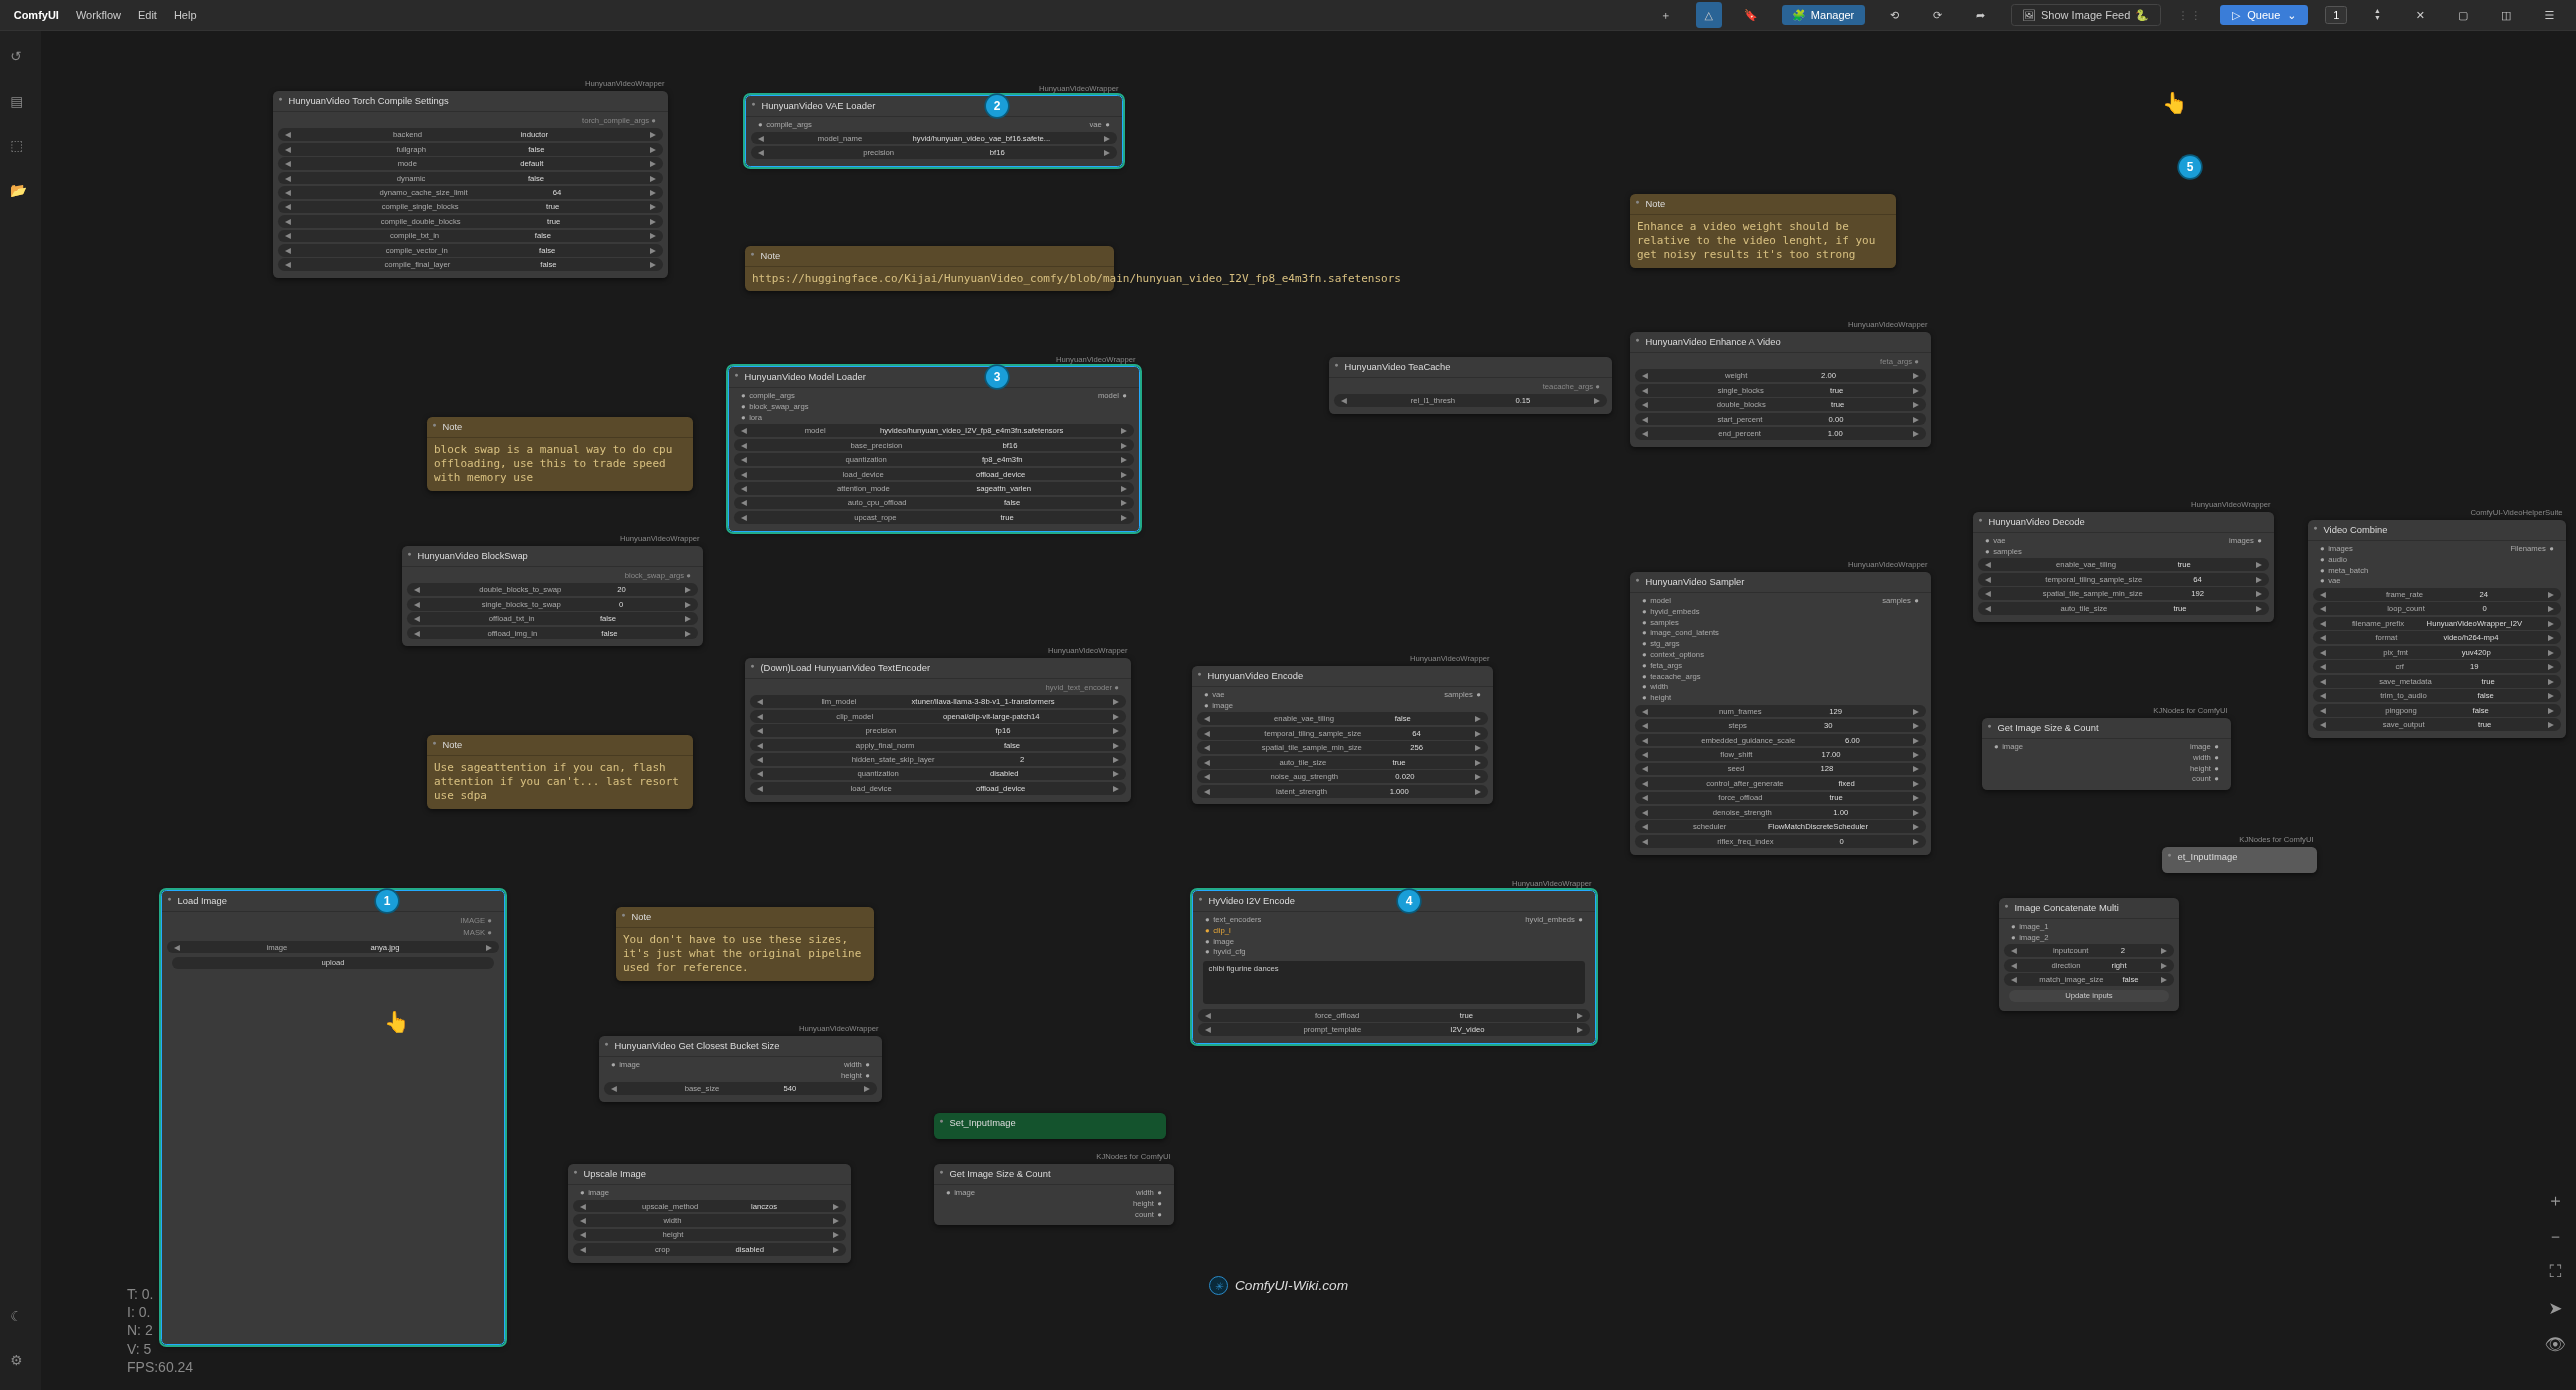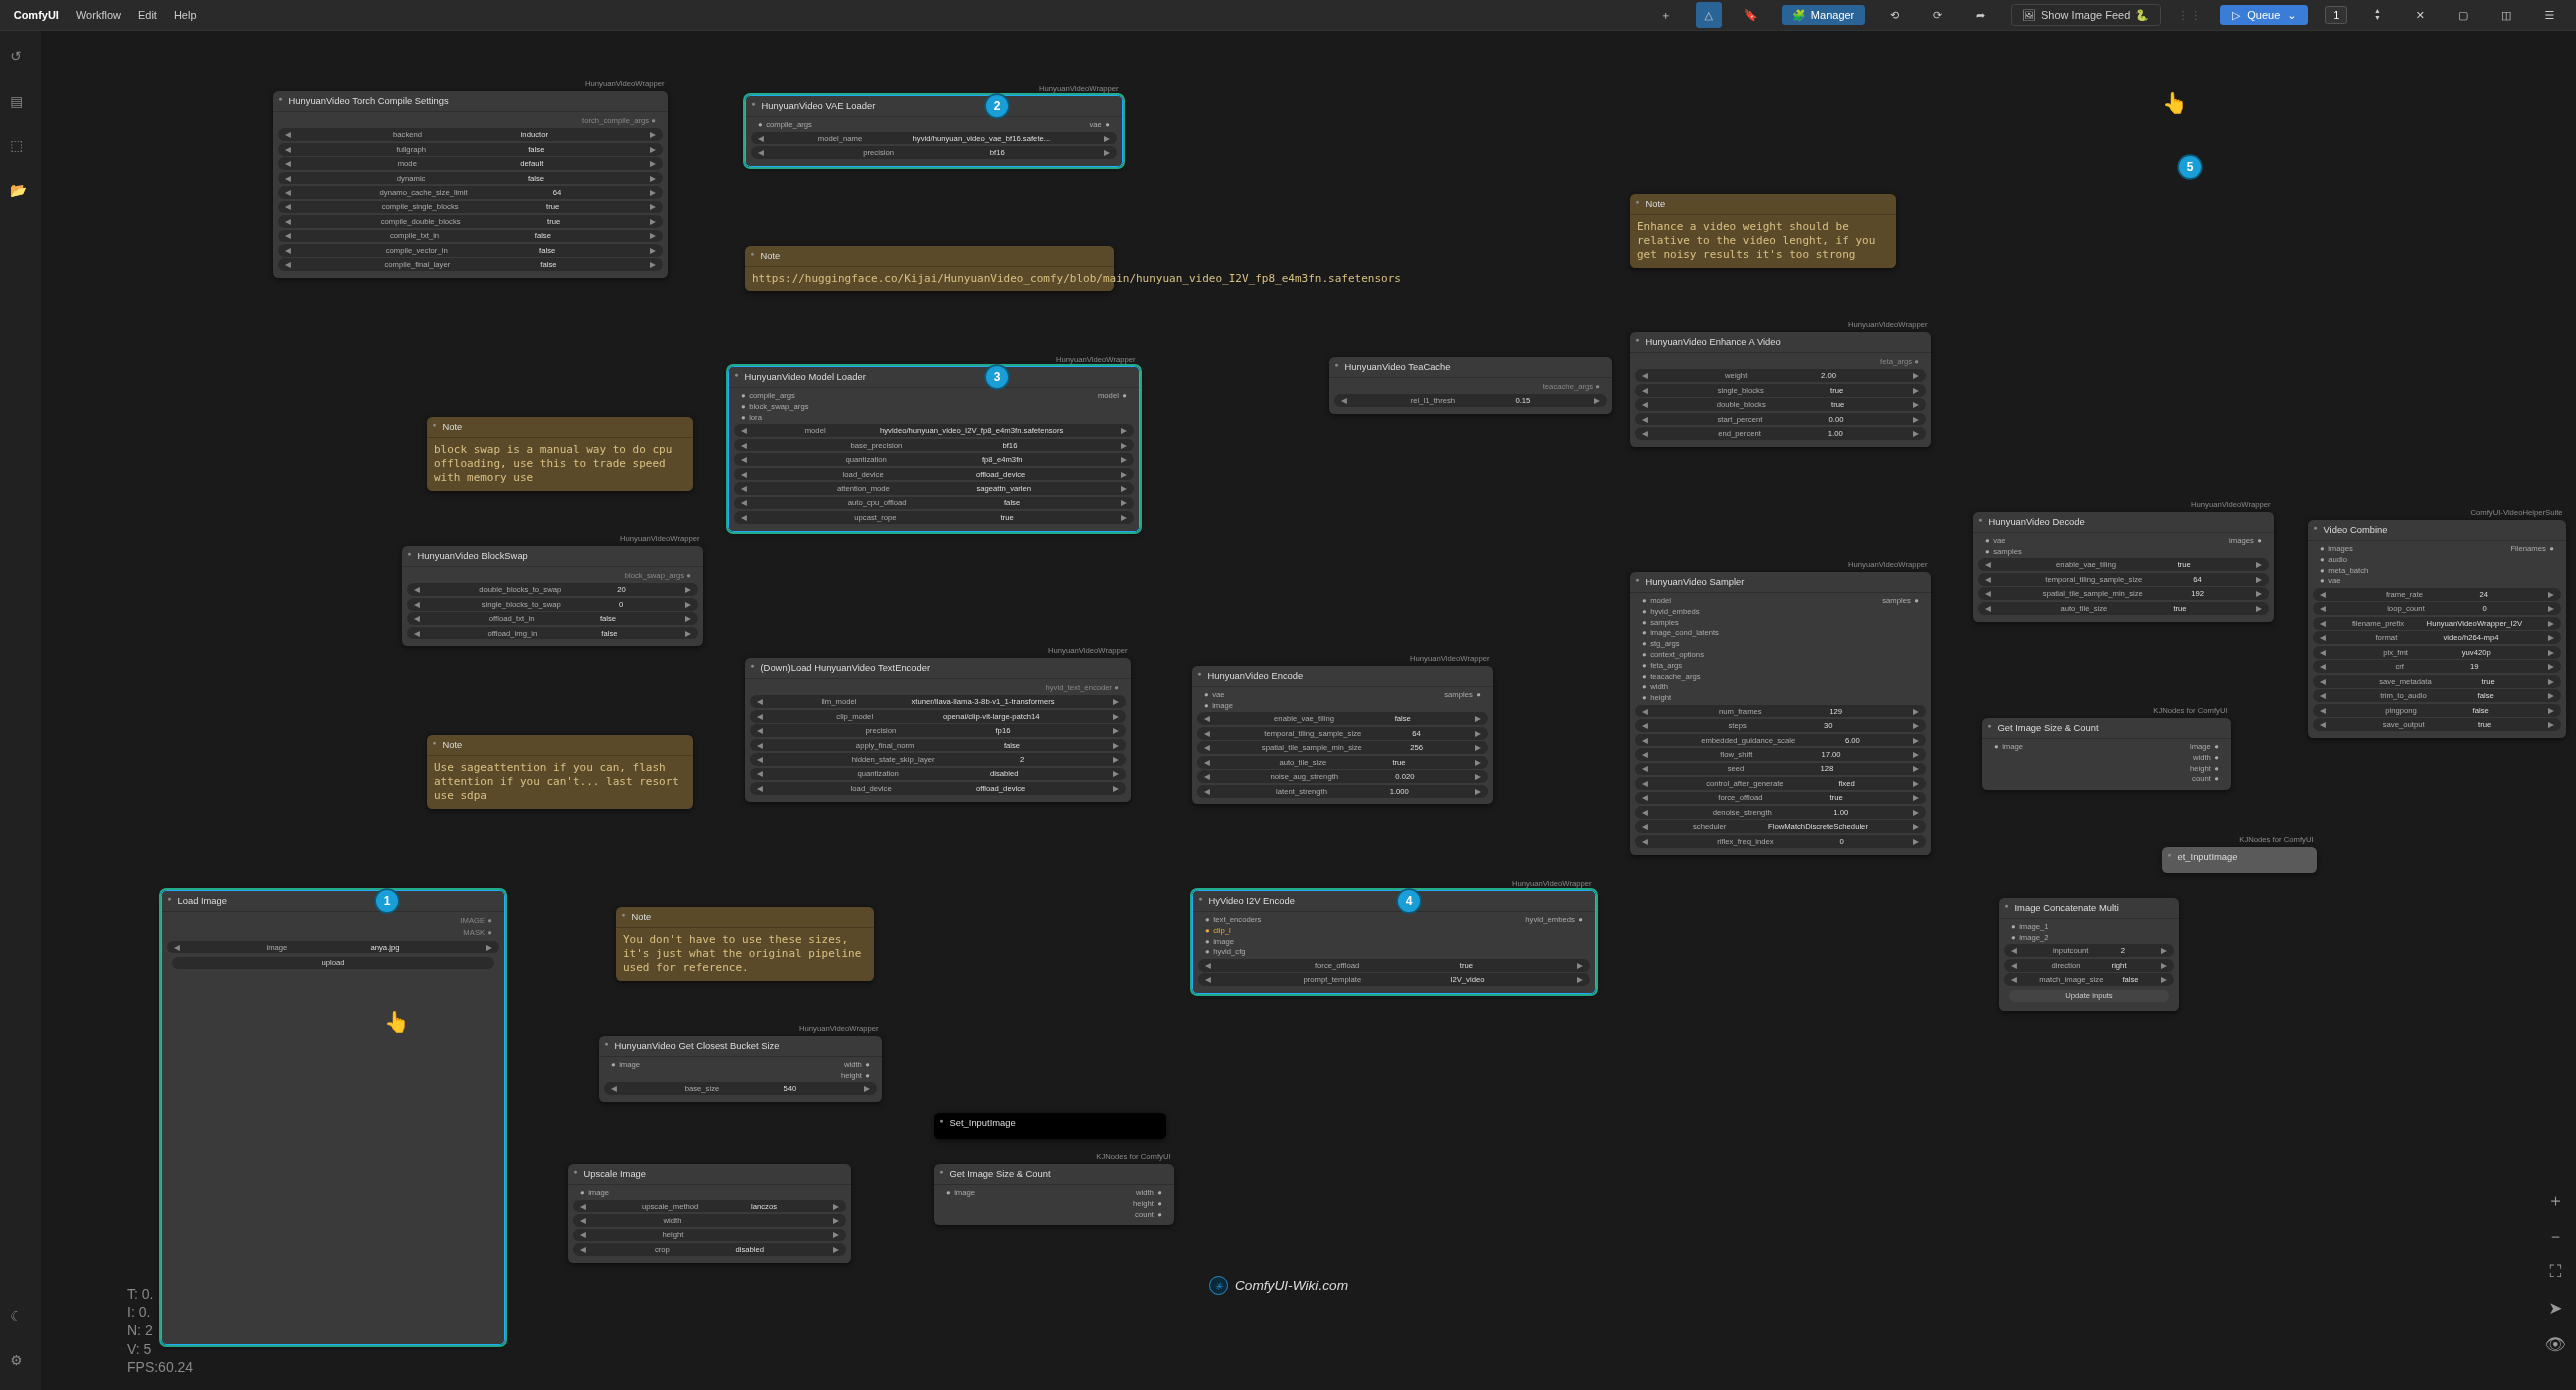--- a/index.html
+++ b/index.html
@@ -468,21 +468,21 @@
           <div class="row">
             <span class="arrow-l">◀</span>
             <span class="k">crop</span>
             <span class="v">disabled</span>
             <span class="arrow-r">▶</span>
           </div>
         </div>
     </div>
   </div>
 
-  <div class="node" style="left:893px;top:1082px;width:232px;height:26px;background:#000000;">
+  <div class="node" style="left:893px;top:1082px;width:232px;height:26px;background:#14532d;">
     <div class="title" style="border:none;">Set_InputImage</div>
   </div>
 
   <div class="node" style="left:893px;top:1133px;width:240px;">
     <div class="badge">KJNodes for ComfyUI</div>
     <div class="title">Get Image Size &amp; Count</div>
     <div class="body">
       <div class="iorow">
           <span class="port">● <span>image</span></span>
           <span class="port"><span>width</span> ●</span>
@@ -560,20 +560,21 @@
         </div>
       <div class="iorow">
           <span class="port" style="color:#e8a838">● <span>clip_l</span></span>
         </div>
       <div class="iorow">
           <span class="port">● <span>image</span></span>
         </div>
       <div class="iorow">
           <span class="port">● <span>hyvid_cfg</span></span>
         </div>
+      <div class="textarea">chibi figurine dances</div>
       <div>
           <div class="row">
             <span class="arrow-l">◀</span>
             <span class="k">force_offload</span>
             <span class="v">true</span>
             <span class="arrow-r">▶</span>
           </div>
           <div class="row">
             <span class="arrow-l">◀</span>
             <span class="k">prompt_template</span>

